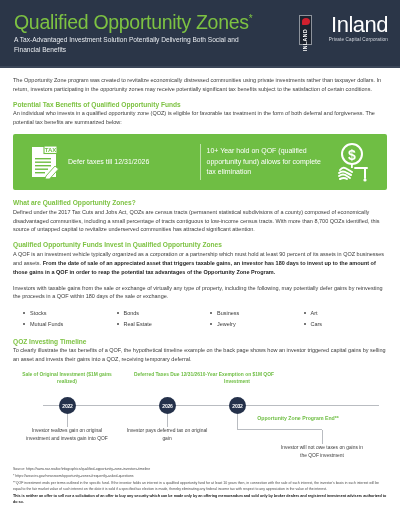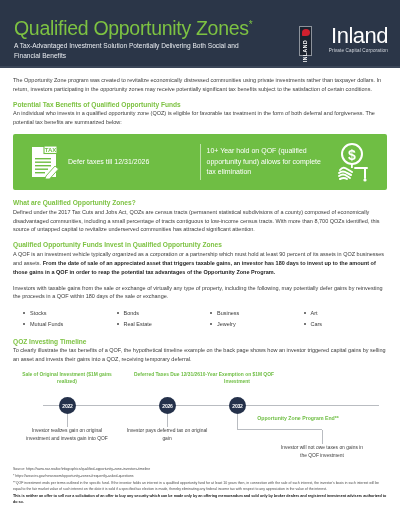--- a/index.html
+++ b/index.html
@@ -12,21 +12,21 @@
   .page { position: relative; width: 400px; height: 517px; background:#fff; }
 
   
   .header {
     position: relative;
     height: 66px;
     background: #2b3648;
     padding: 9px 12px 0 14px;
     display: flex;
     justify-content: space-between;
-    align-items: center;
+    align-items: flex-start;
   }
   .header-left { padding-top: 3px; }
   .doc-title {
     color: #7dc242;
     font-size: 19.5px;
     font-weight: 400;
     letter-spacing: -0.3px;
     line-height: 1.05;
     white-space: nowrap;
   }

